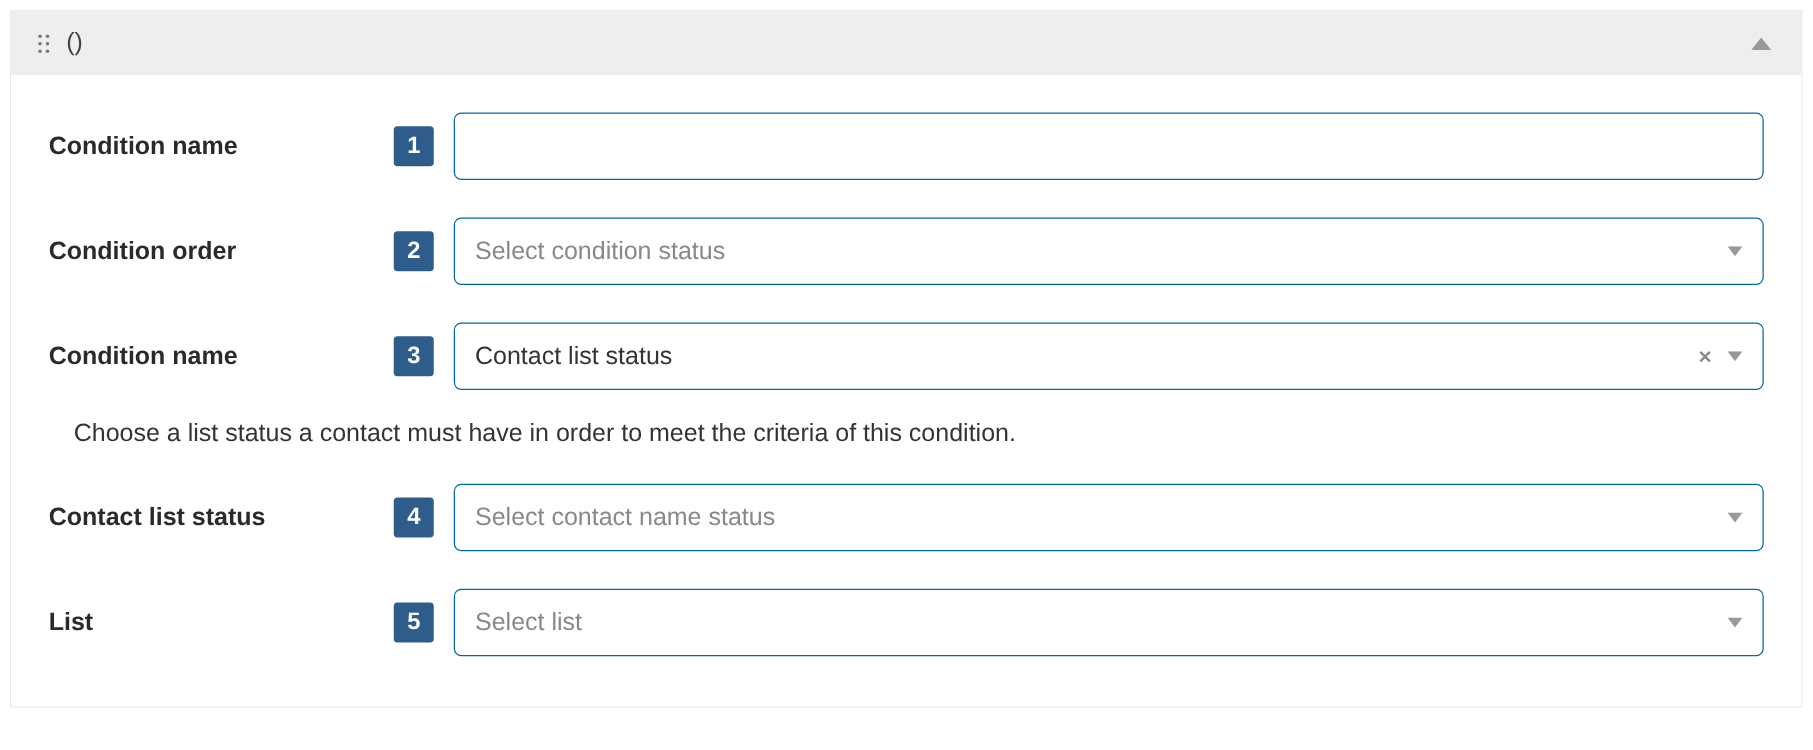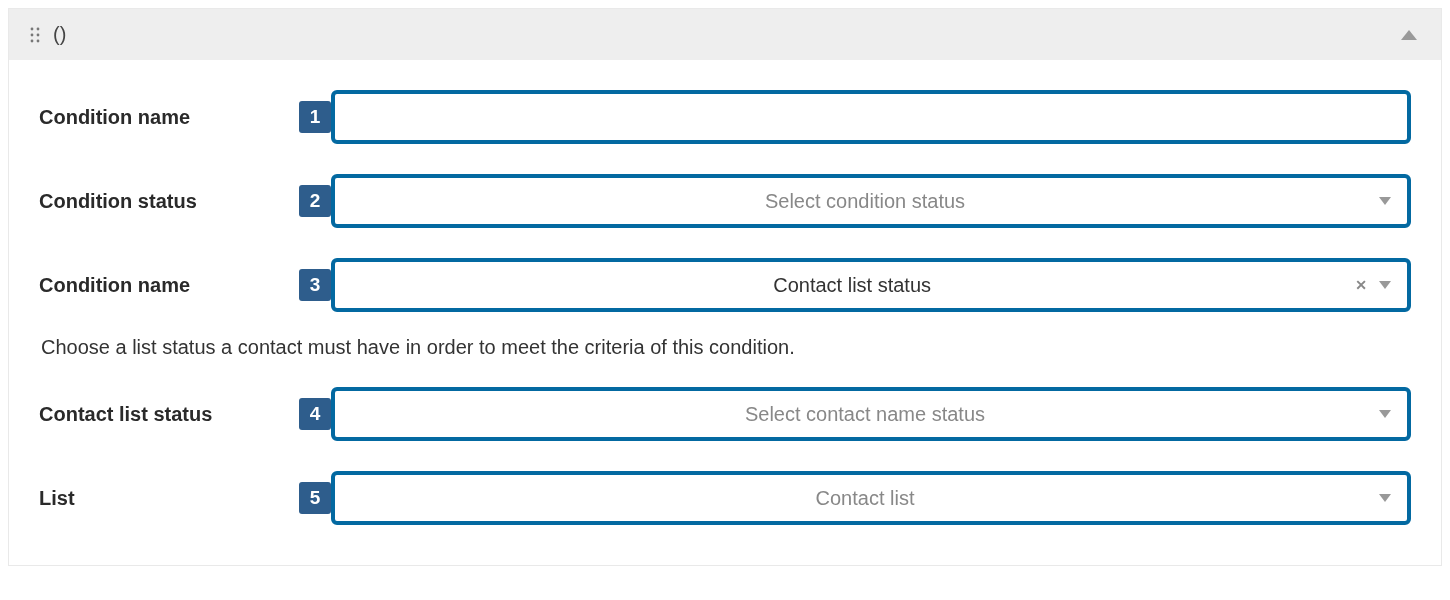--- a/index.html
+++ b/index.html
@@ -42,20 +42,21 @@
     padding: 4px;
   }
   .panel-body {
     padding: 30px 30px 40px 30px;
     background: #fff;
   }
   .form-row {
     display: flex;
     align-items: center;
     margin-bottom: 30px;
+    gap: 16px;
   }
   .form-row:last-child { margin-bottom: 0; }
   .label {
     width: 260px;
     font-weight: 600;
     font-size: 20px;
     color: #2a2a2a;
     flex-shrink: 0;
   }
   .step-badge {
@@ -70,29 +71,28 @@
     justify-content: center;
     border-radius: 3px;
     flex-shrink: 0;
   }
   .control {
     flex: 1;
   }
   .text-input, .select {
     width: 100%;
     height: 54px;
-    border: 4px solid #0369a1;
+    border: 1px solid #0369a1;
     border-radius: 6px;
     padding: 0 16px;
     font-size: 20px;
     display: flex;
     align-items: center;
     background: #fff;
     position: relative;
-    text-align: center;
   }
   .text-input {
     outline: none;
   }
   .select {
     cursor: pointer;
     color: #333;
   }
   .select.placeholder {
     color: #888;
@@ -114,21 +114,21 @@
     cursor: pointer;
     padding: 2px;
     color: #888;
     font-weight: bold;
   }
   .caret-down {
     display: inline-flex;
     cursor: pointer;
   }
   .helper-text-row {
-    margin: -6px 0 28px 2px;
+    margin: -6px 0 28px 20px;
     font-size: 20px;
     color: #333;
   }
 </style>
 </head>
 <body>
 
 <div class="panel">
 
   <div class="panel-header">
@@ -156,21 +156,21 @@
 
     <div class="form-row">
       <div class="label">Condition name</div>
       <div class="step-badge">1</div>
       <div class="control">
         <input type="text" class="text-input" value="" style="">
       </div>
     </div>
 
     <div class="form-row">
-      <div class="label">Condition status</div>
+      <div class="label">Condition order</div>
       <div class="step-badge">2</div>
       <div class="control">
         <div class="select placeholder">
           <span class="select-text">Select condition status</span>
           <span class="select-actions">
             <span class="caret-down">
               <svg width="12" height="8" viewBox="0 0 12 8">
                   <polygon points="0,0 12,0 6,8" fill="#999"></polygon>
                 </svg>
             </span>
@@ -214,21 +214,21 @@
           </span>
         </div>
       </div>
     </div>
 
     <div class="form-row">
       <div class="label">List</div>
       <div class="step-badge">5</div>
       <div class="control">
         <div class="select placeholder">
-          <span class="select-text">Contact list</span>
+          <span class="select-text">Select list</span>
           <span class="select-actions">
             <span class="caret-down">
               <svg width="12" height="8" viewBox="0 0 12 8">
                   <polygon points="0,0 12,0 6,8" fill="#999"></polygon>
                 </svg>
             </span>
           </span>
         </div>
       </div>
     </div>

